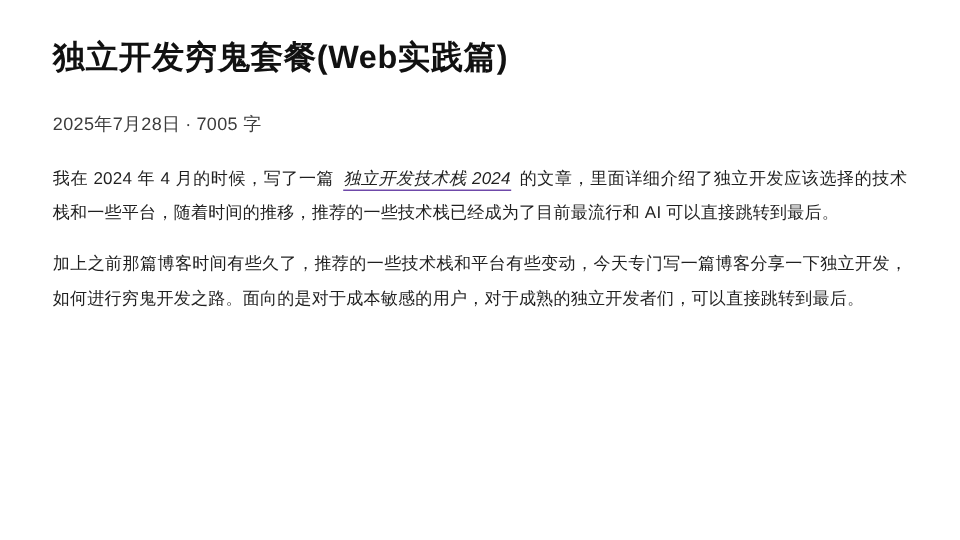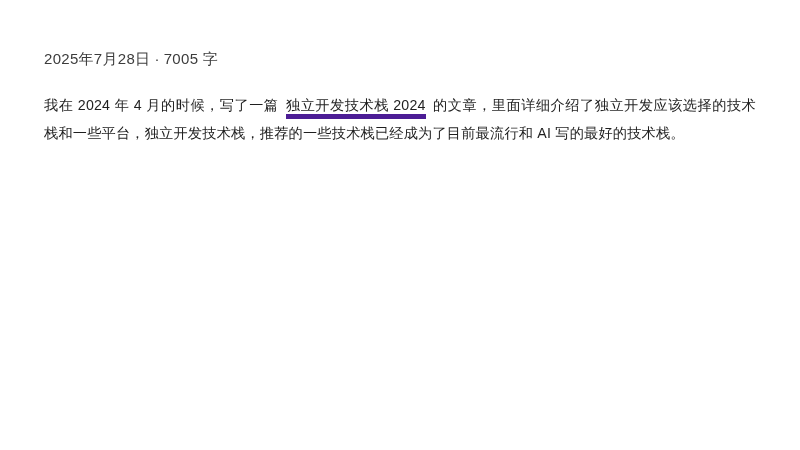--- a/index.html
+++ b/index.html
@@ -50,38 +50,43 @@
     margin: 0 0 14px 0;
     text-align: justify;
     letter-spacing: 0.2px;
   }
   .para:last-child {
     margin-bottom: 0;
   }
   .inline-link {
     color: #1f1f1f;
     text-decoration: none;
-    border-bottom: 5px solid #4c1d95;
+    border-bottom: 1px solid #4c1d95;
     padding-bottom: 1px;
     margin: 0 3px;
     cursor: pointer;
+    font-style: italic;
   }
 </style>
 </head>
 <body>
 
 <div class="page">
 
+  <h1 class="article-title">独立开发穷鬼套餐(Web实践篇)</h1>
 
   <div class="meta">
     <span>2025年7月28日</span><span class="sep">·</span><span>7005 字</span>
   </div>
 
   <div class="body-text">
 
     <p class="para">
-      <span>我在 2024 年 4 月的时候，写了一篇 </span><a class="inline-link">独立开发技术栈 2024</a><span> 的文章，里面详细介绍了独立开发应该选择的技术栈和一些平台，独立开发技术栈，推荐的一些技术栈已经成为了目前最流行和 AI 写的最好的技术栈。</span>
+      <span>我在 2024 年 4 月的时候，写了一篇 </span><a class="inline-link">独立开发技术栈 2024</a><span> 的文章，里面详细介绍了独立开发应该选择的技术栈和一些平台，随着时间的推移，推荐的一些技术栈已经成为了目前最流行和 AI 可以直接跳转到最后。</span>
     </p>
 
 
+    <p class="para">
+      <span>加上之前那篇博客时间有些久了，推荐的一些技术栈和平台有些变动，今天专门写一篇博客分享一下独立开发，如何进行穷鬼开发之路。面向的是对于成本敏感的用户，对于成熟的独立开发者们，可以直接跳转到最后。</span>
+    </p>
 
   </div>
 </div>
 
 </body></html>

